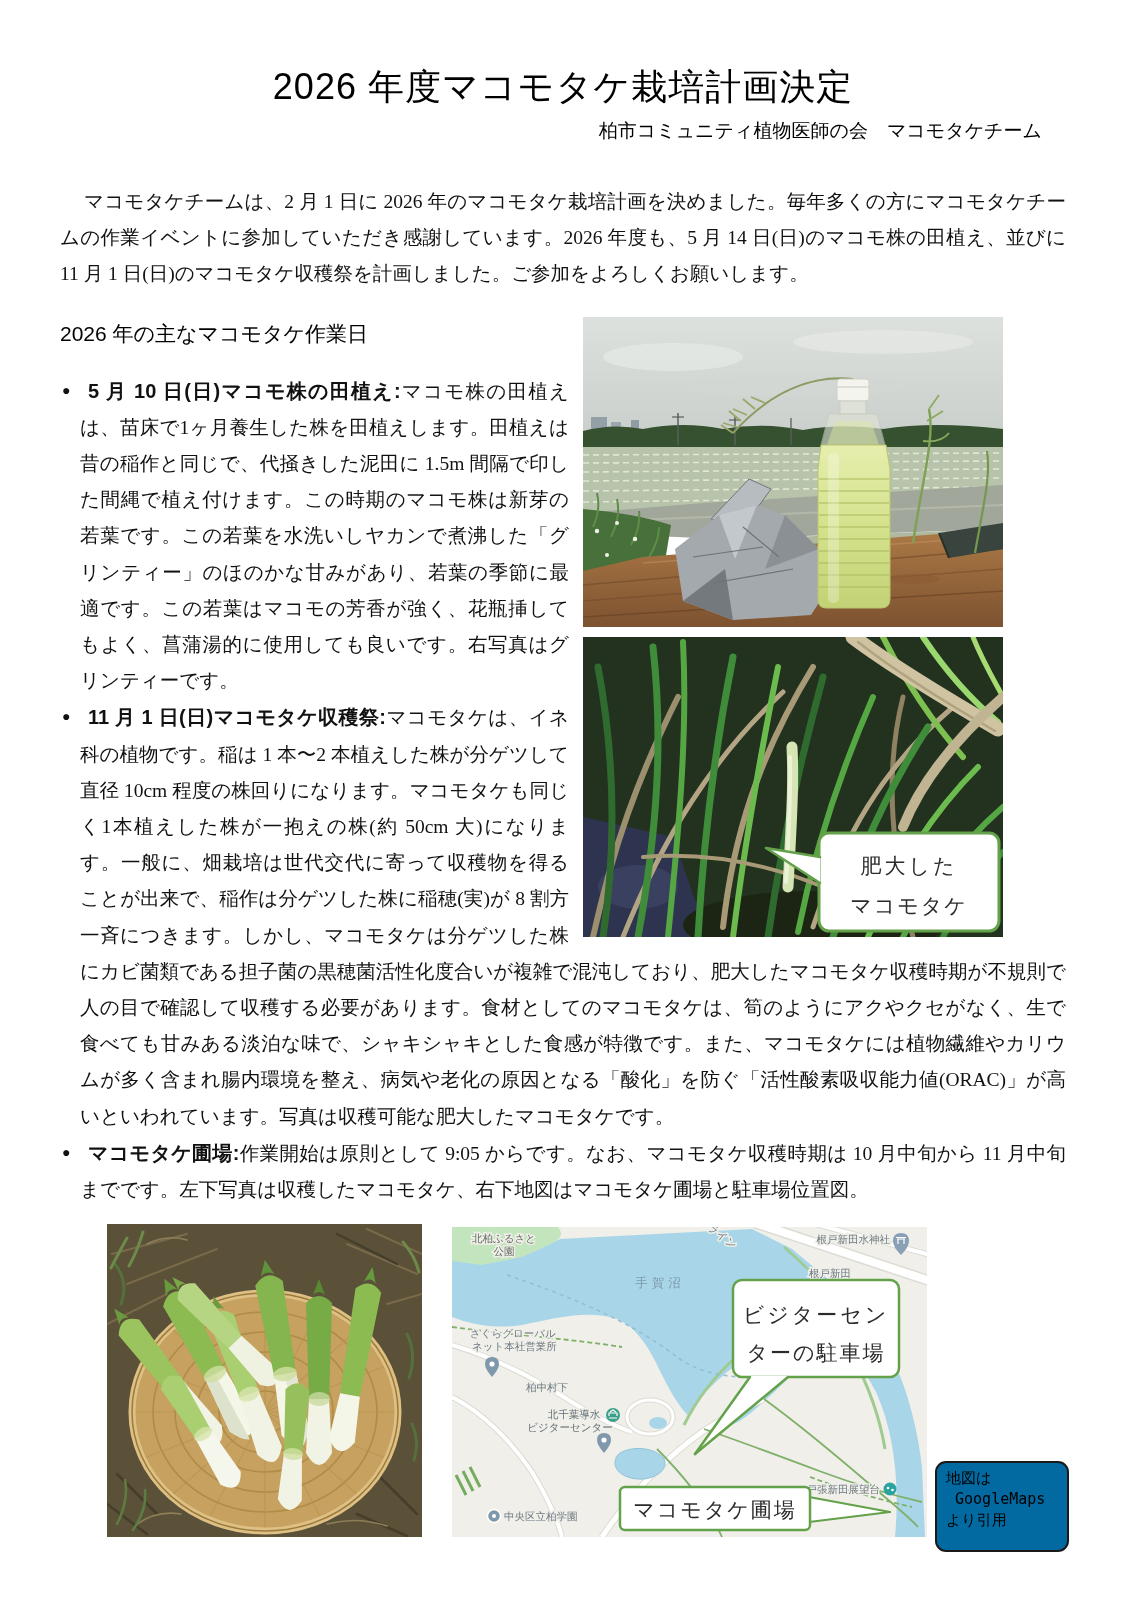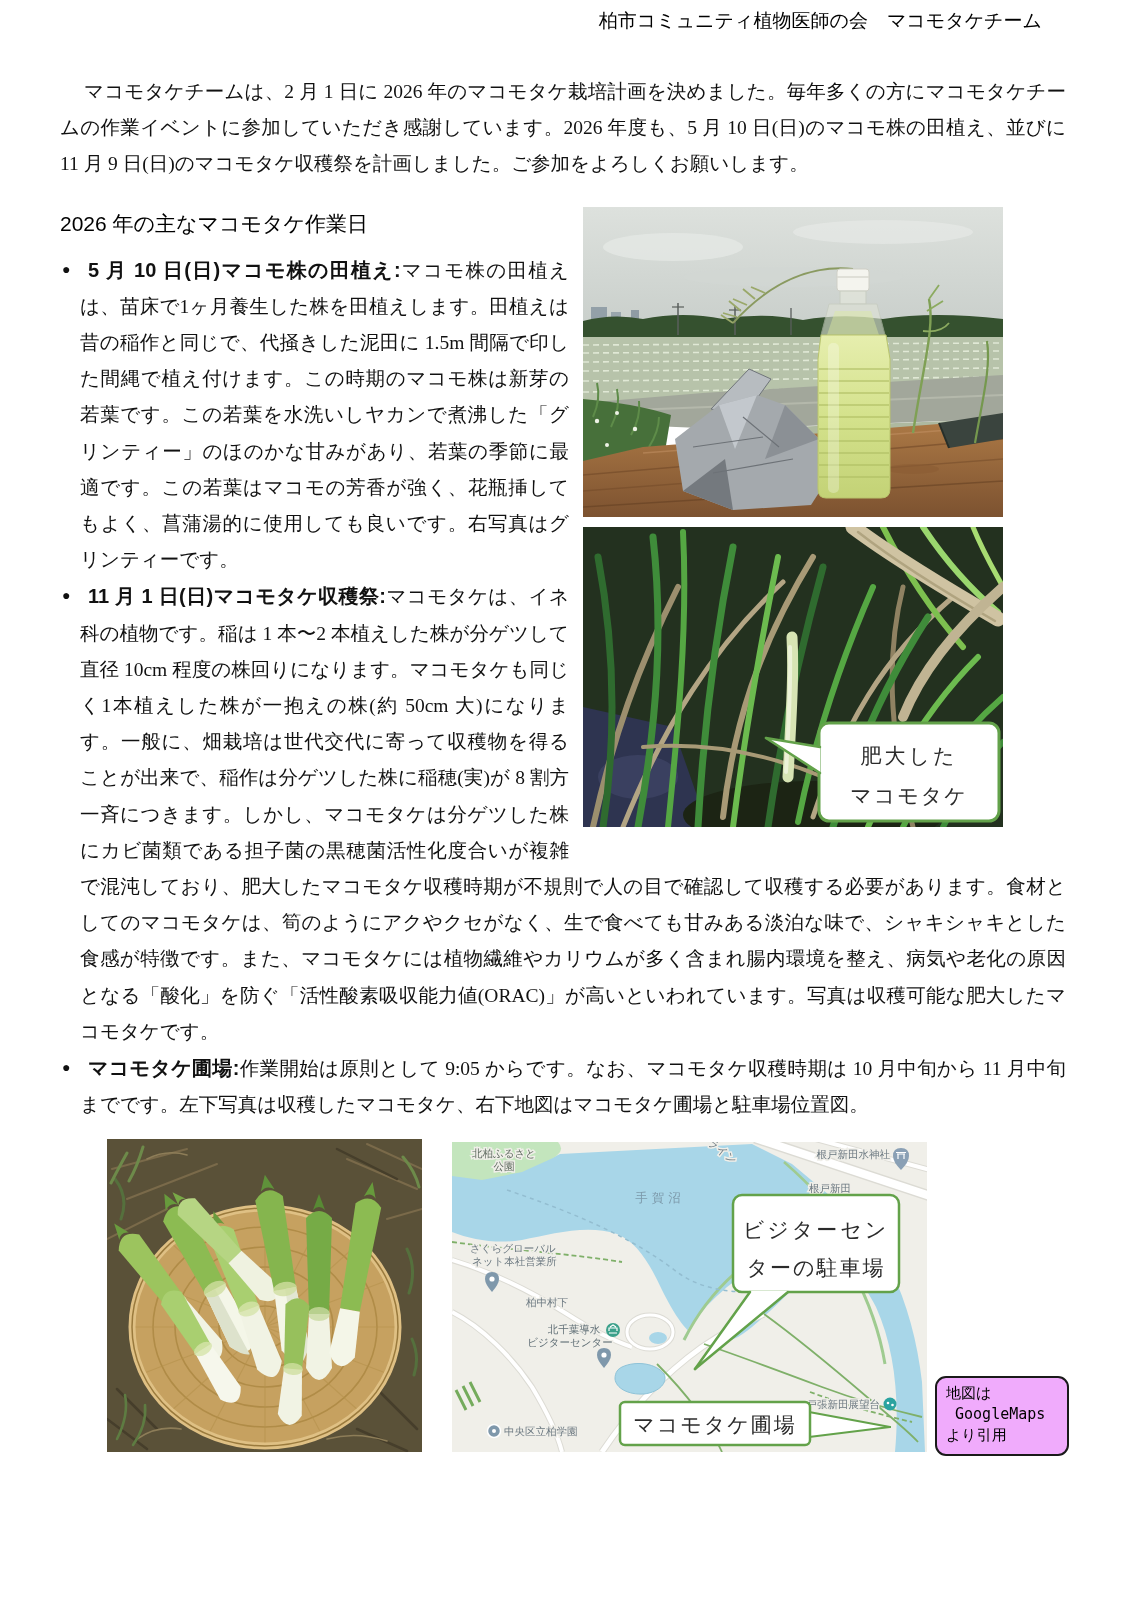--- a/index.html
+++ b/index.html
@@ -42,21 +42,21 @@
   }
   .work-section{margin-top:26px;}
   .photo-col{
     float:right;
     width:492px;
     margin:-2px -9px 8px 14px;
   }
   .photo-frame{display:block;}
   .photo-frame + .photo-frame{margin-top:10px;}
   .section-heading{
-    margin:0 0 13px 0;
+    margin:0 0 24px 0;
     font-family:"Liberation Sans","DejaVu Sans",sans-serif;
     font-weight:400;
     font-size:21px;
     line-height:30px;
     color:#000;
   }
   .bullet{
     position:relative;
     padding-left:20px;
     font-size:19.5px;
@@ -84,38 +84,39 @@
     margin-top:16px;
   }
   .harvest-photo{position:absolute;left:47px;top:0;}
   .map-box{position:absolute;left:392px;top:3px;}
   .map-attribution{
     position:absolute;
     left:875px;top:237px;
     width:112px;
     border:2px solid #1a1a1a;
     border-radius:11px;
-    background:#f0abfc;
-    padding:5px 9px 8px 9px;
+    background:#0369a1;
+    padding:5px 9px 19px 9px;
     font-family:"DejaVu Sans Mono","Liberation Mono",monospace;
     font-size:15px;
     line-height:21px;
     white-space:pre;
     color:#000;
   }
   svg text{user-select:none;}
 </style>
 </head>
 <body>
 
 <div class="page">
 
+  <h1 class="doc-title">2026 年度マコモタケ栽培計画決定</h1>
   <div class="doc-subtitle">柏市コミュニティ植物医師の会　マコモタケチーム</div>
 
-  <p class="intro">マコモタケチームは、2 月 1 日に 2026 年のマコモタケ栽培計画を決めました。毎年多くの方にマコモタケチームの作業イベントに参加していただき感謝しています。2026 年度も、5 月 10 日(日)のマコモ株の田植え、並びに 11 月 9 日(日)のマコモタケ収穫祭を計画しました。ご参加をよろしくお願いします。</p>
+  <p class="intro">マコモタケチームは、2 月 1 日に 2026 年のマコモタケ栽培計画を決めました。毎年多くの方にマコモタケチームの作業イベントに参加していただき感謝しています。2026 年度も、5 月 14 日(日)のマコモ株の田植え、並びに 11 月 1 日(日)のマコモタケ収穫祭を計画しました。ご参加をよろしくお願いします。</p>
 
   <div class="work-section">
 
     <div class="photo-col">
 
       <svg class="photo-frame" width="420" height="310" viewBox="0 0 420 310">
         <defs>
           <linearGradient id="skyG" x1="0" y1="0" x2="0" y2="1">
             <stop offset="0" stop-color="#dde1dd"></stop>
               <stop offset="1" stop-color="#c6ccc8"></stop>

